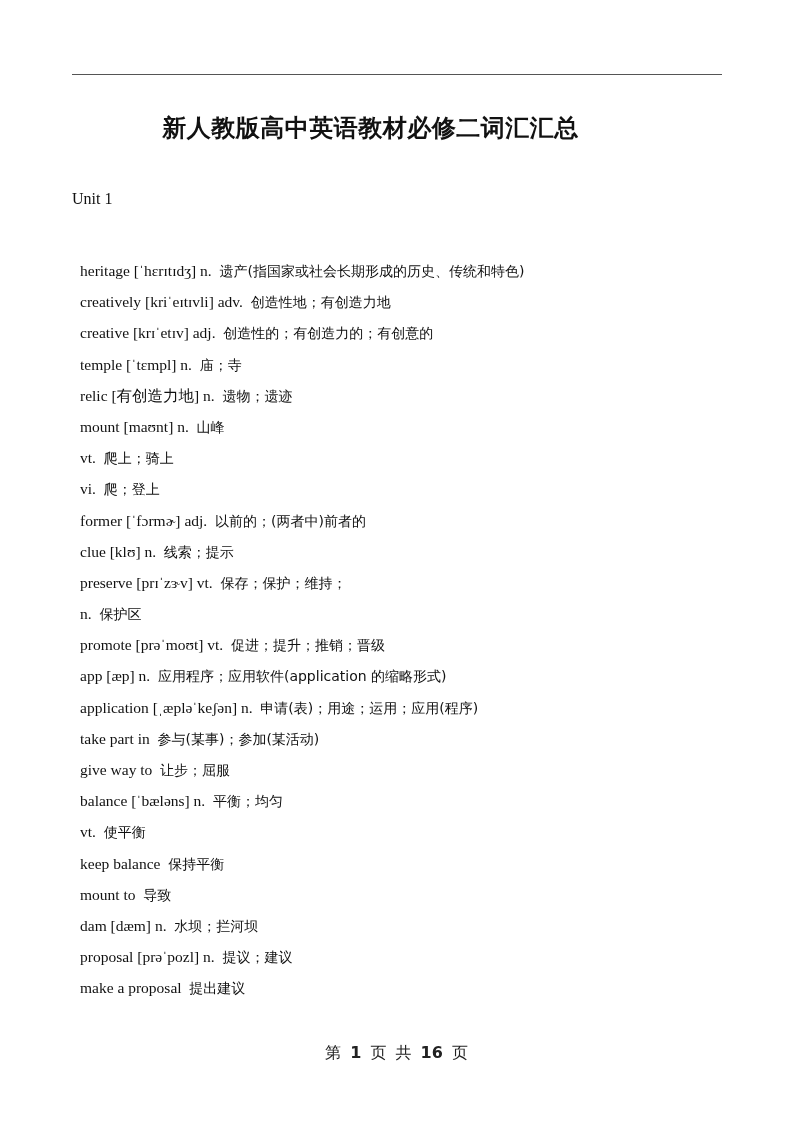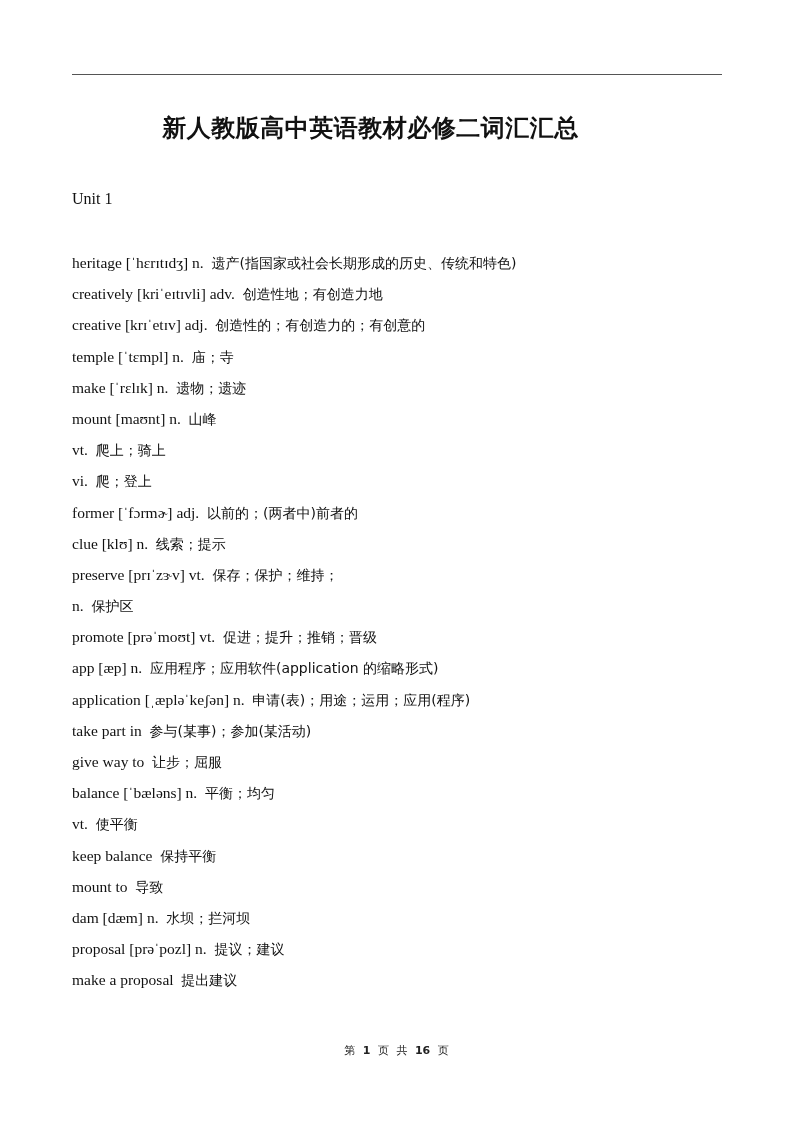--- a/index.html
+++ b/index.html
@@ -4,42 +4,42 @@
 <style>
   html, body { margin: 0; padding: 0; background: #ffffff; }
   body { width: 793px; height: 1122px; position: relative; overflow: hidden;
          font-family: "Liberation Serif", "DejaVu Serif", serif; color: #111; }
   .rule { position: absolute; left: 72px; top: 74px; width: 650px; height: 0;
           border-top: 1px solid #555; }
   .title { position: absolute; left: 0; top: 112px; width: 741px; text-align: center;
            font-size: 24px; font-weight: bold; letter-spacing: 0.5px; color: #111;
            font-family: "DejaVu Sans", sans-serif; }
   .unit { position: absolute; left: 72px; top: 190px; font-size: 16px; font-weight: normal; }
-  .list { position: absolute; left: 72px; top: 252px; margin: 0; padding: 0; list-style: none; }
+  .list { position: absolute; left: 72px; top: 252px; margin: 8px; padding: 0; list-style: none; }
   .list li { height: 31.2px; line-height: 22px; font-size: 15.5px; white-space: nowrap; }
   .list li .cn { font-family: "DejaVu Sans", sans-serif; font-size: 14px; }
   .footer { position: absolute; left: 0; top: 1043px; width: 793px; text-align: center;
-            font-size: 11px; font-family: "DejaVu Sans", sans-serif; color: #222; word-spacing: 4px; }
+            font-size: 16px; font-family: "DejaVu Sans", sans-serif; color: #222; word-spacing: 4px; }
   .footer b { font-weight: bold; }
 </style>
 </head>
 <body>
 
 <div class="rule"></div>
 
 <div class="title">新人教版高中英语教材必修二词汇汇总</div>
 
 <div class="unit">Unit 1</div>
 
 <ul class="list">
   <li><span>heritage [ˈhɛrɪtɪdʒ] n.</span>&nbsp; <span class="cn">遗产(指国家或社会长期形成的历史、传统和特色)</span></li>
   <li><span>creatively [kriˈeɪtɪvli] adv.</span>&nbsp; <span class="cn">创造性地；有创造力地</span></li>
   <li><span>creative [krɪˈetɪv] adj.</span>&nbsp; <span class="cn">创造性的；有创造力的；有创意的</span></li>
   <li><span>temple [ˈtɛmpl] n.</span>&nbsp; <span class="cn">庙；寺</span></li>
-  <li><span>make [ˈrɛlɪk] n.</span>&nbsp; <span class="cn">遗物；遗迹</span></li>
+  <li><span>relic [有创造力地] n.</span>&nbsp; <span class="cn">遗物；遗迹</span></li>
   <li><span>mount [maʊnt] n.</span>&nbsp; <span class="cn">山峰</span></li>
   <li><span>vt.</span>&nbsp; <span class="cn">爬上；骑上</span></li>
   <li><span>vi.</span>&nbsp; <span class="cn">爬；登上</span></li>
   <li><span>former [ˈfɔrmɚ] adj.</span>&nbsp; <span class="cn">以前的；(两者中)前者的</span></li>
   <li><span>clue [klʊ] n.</span>&nbsp; <span class="cn">线索；提示</span></li>
   <li><span>preserve [prɪˈzɝv] vt.</span>&nbsp; <span class="cn">保存；保护；维持；</span></li>
   <li><span>n.</span>&nbsp; <span class="cn">保护区</span></li>
   <li><span>promote [prəˈmoʊt] vt.</span>&nbsp; <span class="cn">促进；提升；推销；晋级</span></li>
   <li><span>app [æp] n.</span>&nbsp; <span class="cn">应用程序；应用软件(application 的缩略形式)</span></li>
   <li><span>application [ˌæpləˈkeʃən] n.</span>&nbsp; <span class="cn">申请(表)；用途；运用；应用(程序)</span></li>

